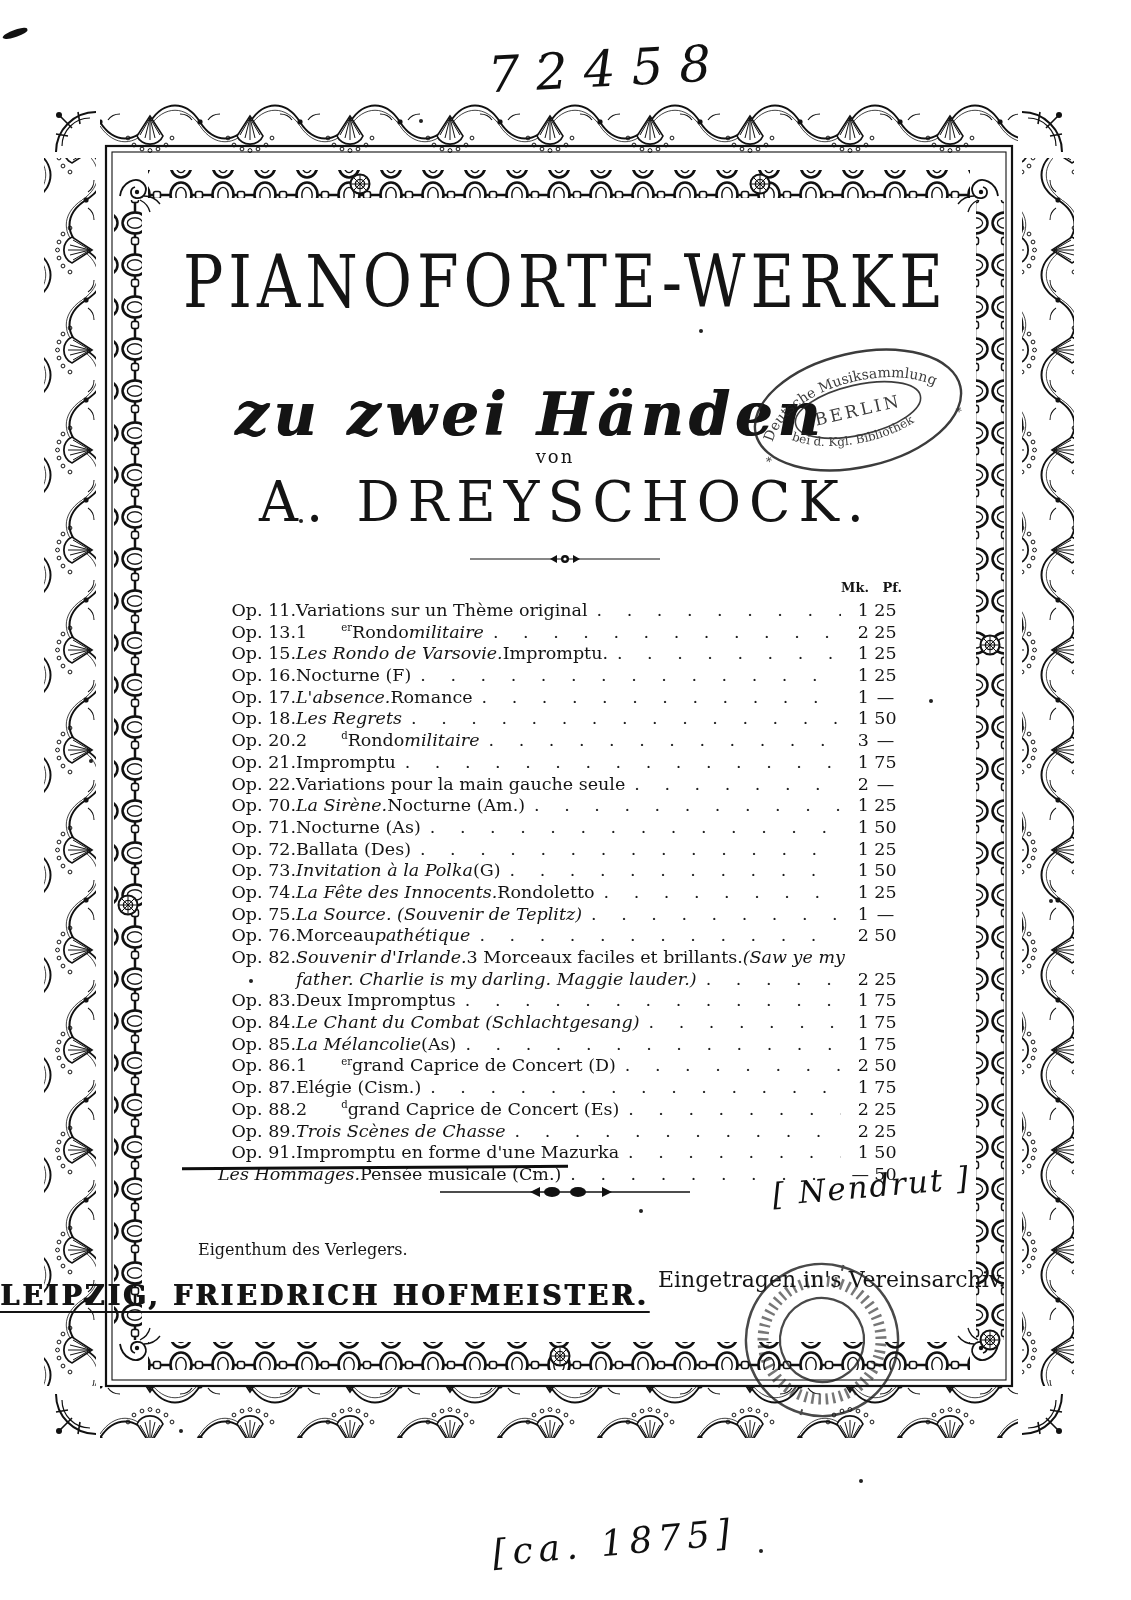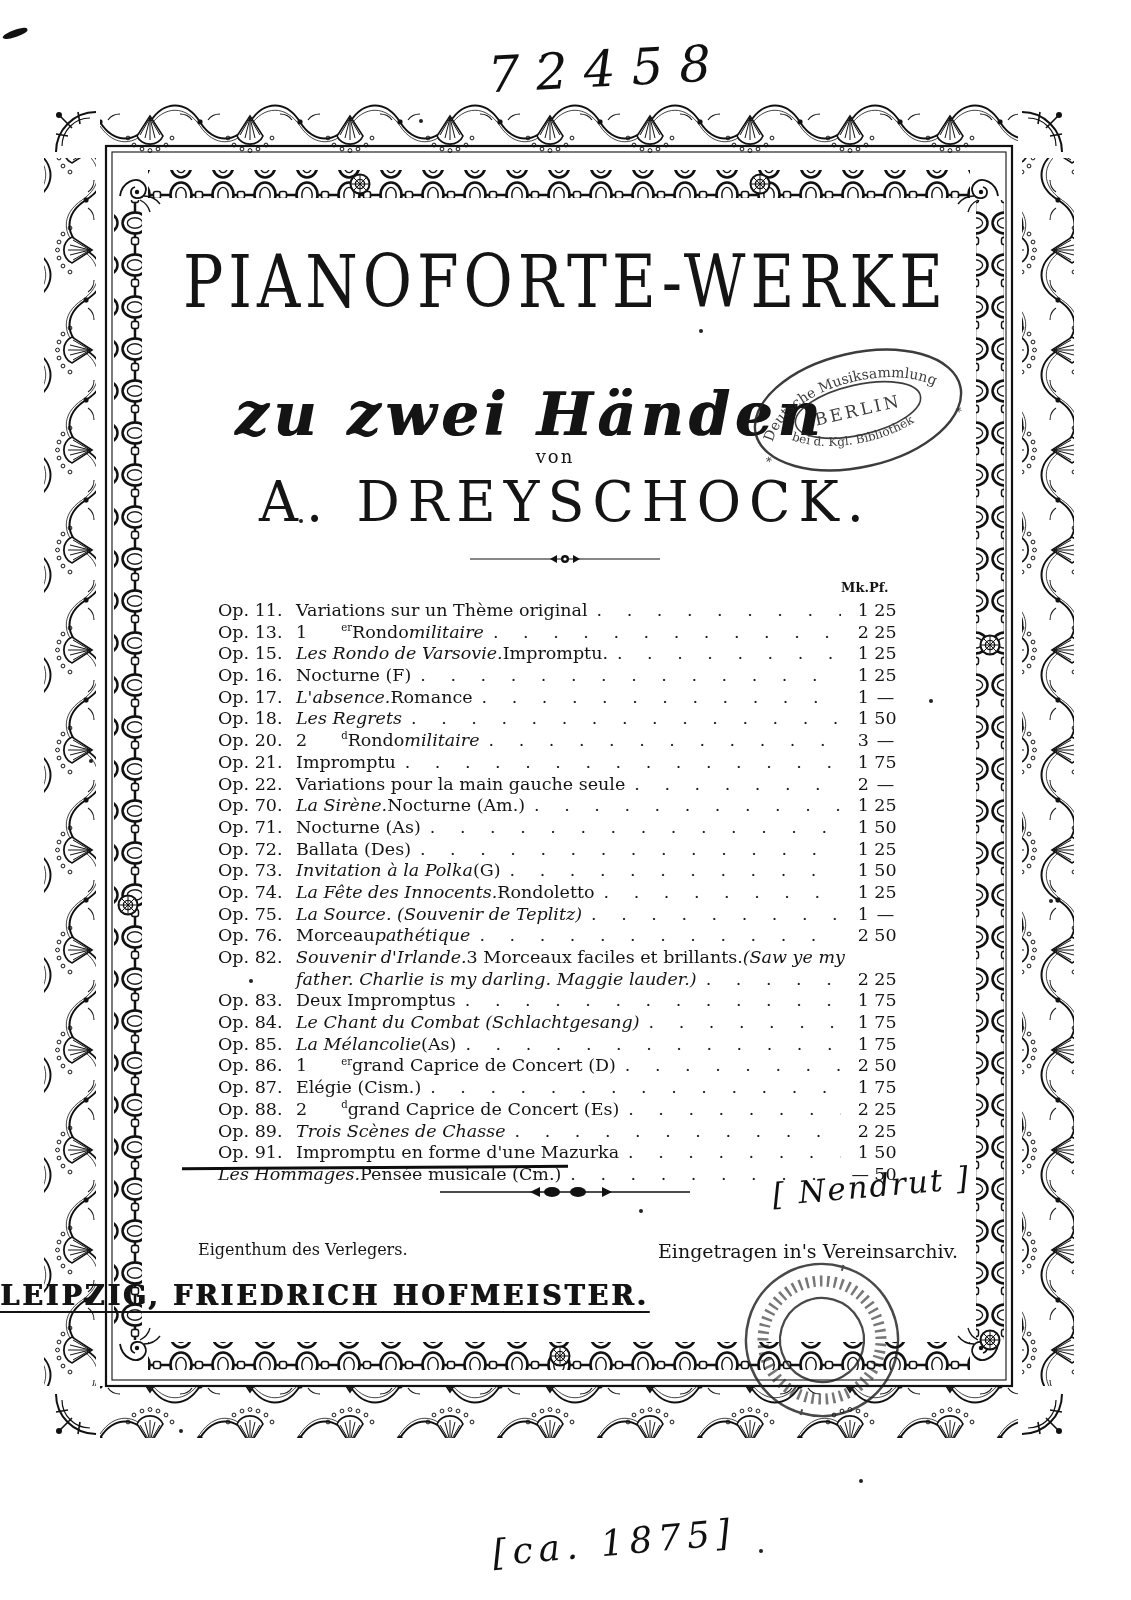--- a/index.html
+++ b/index.html
@@ -22,35 +22,35 @@
   .composer{left:0;right:0;top:470px;text-align:center;font-size:54px;letter-spacing:8px;
             transform:scaleY(1.05);white-space:nowrap;}
   
   .divider1{left:470px;top:552px;}
   .divider2{left:440px;top:1184px;}
   
   .works{left:218px;top:580px;width:684px;font-size:17.5px;}
   .list-header{display:flex;align-items:baseline;height:20px;font-size:13px;font-weight:700;}
   .list-header .sp{flex:1;}
   .mkh{width:28px;flex:none;text-align:right;}
-  .pfh{width:33px;flex:none;}
+  .pfh{width:33px;flex:none;text-align:right;}
   .work-row{position:relative;}
   .row-line{display:flex;align-items:baseline;height:21.7px;white-space:nowrap;}
-  .op{width:78px;flex:none;}
+  .op{width:78px;flex:none;text-align:right;}
   .seg.it{font-style:italic;}
   .seg sup{font-size:0.58em;margin-left:34px;}
   .leader{flex:1;overflow:hidden;letter-spacing:9.5px;padding-left:9px;color:#1b1b1b;}
   .mk{width:28px;flex:none;text-align:right;}
   .pf{width:33px;flex:none;text-align:center;}
   .cont{padding-left:78px;}
   .strike{position:absolute;left:-36px;top:2px;width:386px;height:3px;background:#0e0e0e;
           transform:rotate(-0.35deg);}
   
   .own-left{left:198px;top:1240px;font-size:16px;}
-  .own-right{left:658px;top:1240px;font-size:19px;}
+  .own-right{left:658px;top:1267px;font-size:22px;}
   .imprint{left:0;width:1120px;top:1280px;text-align:left;font-size:27px;font-weight:700;
            letter-spacing:3px;}
   .imprint span{text-decoration:underline;text-underline-offset:6px;text-decoration-thickness:2px;
            text-shadow:1px 0 0 #141414;}
   
   .stamp-oval{left:748px;top:348px;transform:rotate(-13deg);opacity:.88;}
   .stamp-round{left:740px;top:1258px;transform:rotate(16deg);opacity:.8;}
   
   .speckles{left:0;top:0;width:2px;height:2px;background:transparent;border-radius:50%;
     box-shadow:420px 120px 0 1px #222,700px 330px 0 1px #222,300px 520px 0 1px #222,

